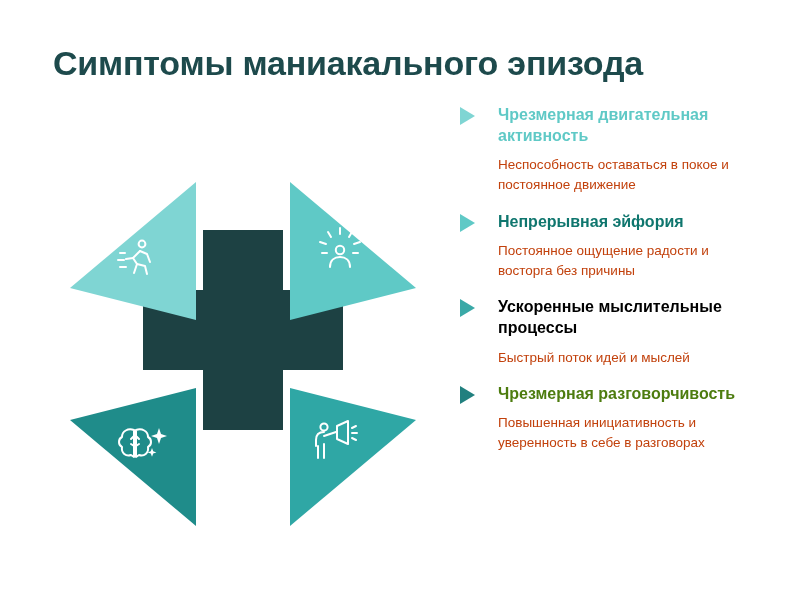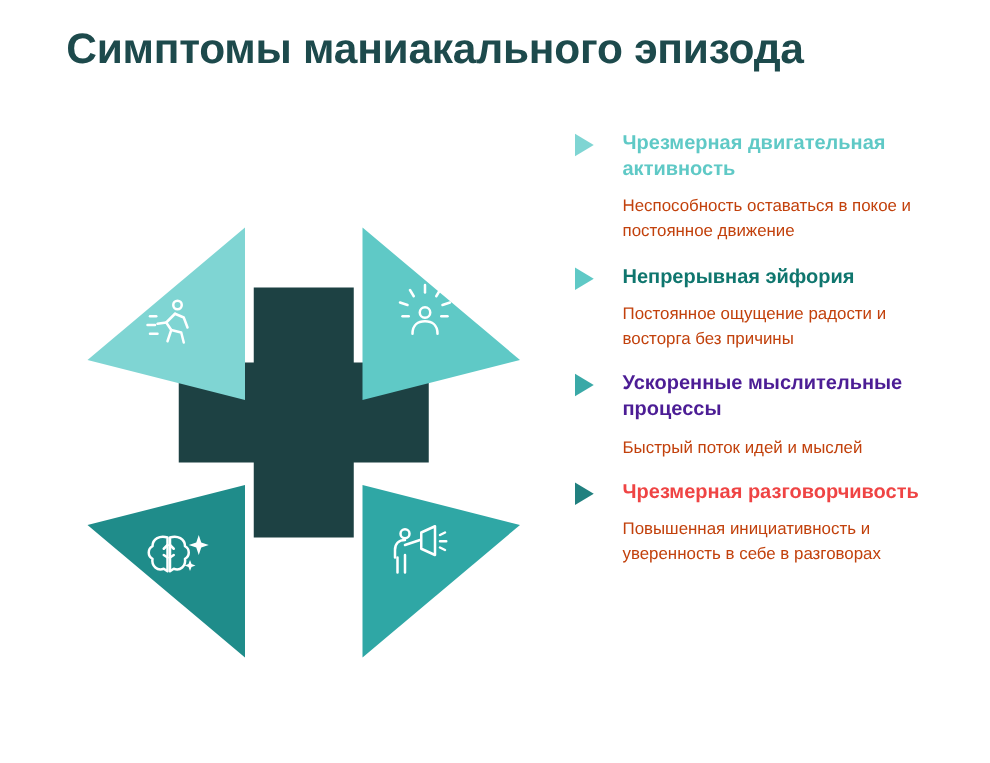--- a/index.html
+++ b/index.html
@@ -15,21 +15,21 @@
   }
   .page {
     position: relative;
     width: 792px;
     height: 610px;
     background: #ffffff;
   }
   .title {
     position: absolute;
     left: 53px;
-    top: 20px;
+    top: 44px;
     font-size: 34px;
     font-weight: bold;
     color: #1d4a4c;
     letter-spacing: -0.2px;
     white-space: nowrap;
   }
 
   
   .diagram {
     position: absolute;
@@ -70,22 +70,22 @@
 
   .item .heading {
     margin-left: 38px;
     font-size: 16px;
     font-weight: bold;
     line-height: 1.32;
     color: #3aa9a7;
   }
   .item.c1 .heading { color: #5fc9c6; }
   .item.c2 .heading { color: #0f766e; }
-  .item.c3 .heading { color: #4c1d95; }
-  .item.c4 .heading { color: #ef4444; }
+  .item.c3 .heading { color: #000000; }
+  .item.c4 .heading { color: #4d7c0f; }
 
   .item .desc {
     margin-left: 38px;
     margin-top: 9px;
     font-size: 13.5px;
     line-height: 1.5;
     color: #c2410c;
   }
 </style>
 </head>

